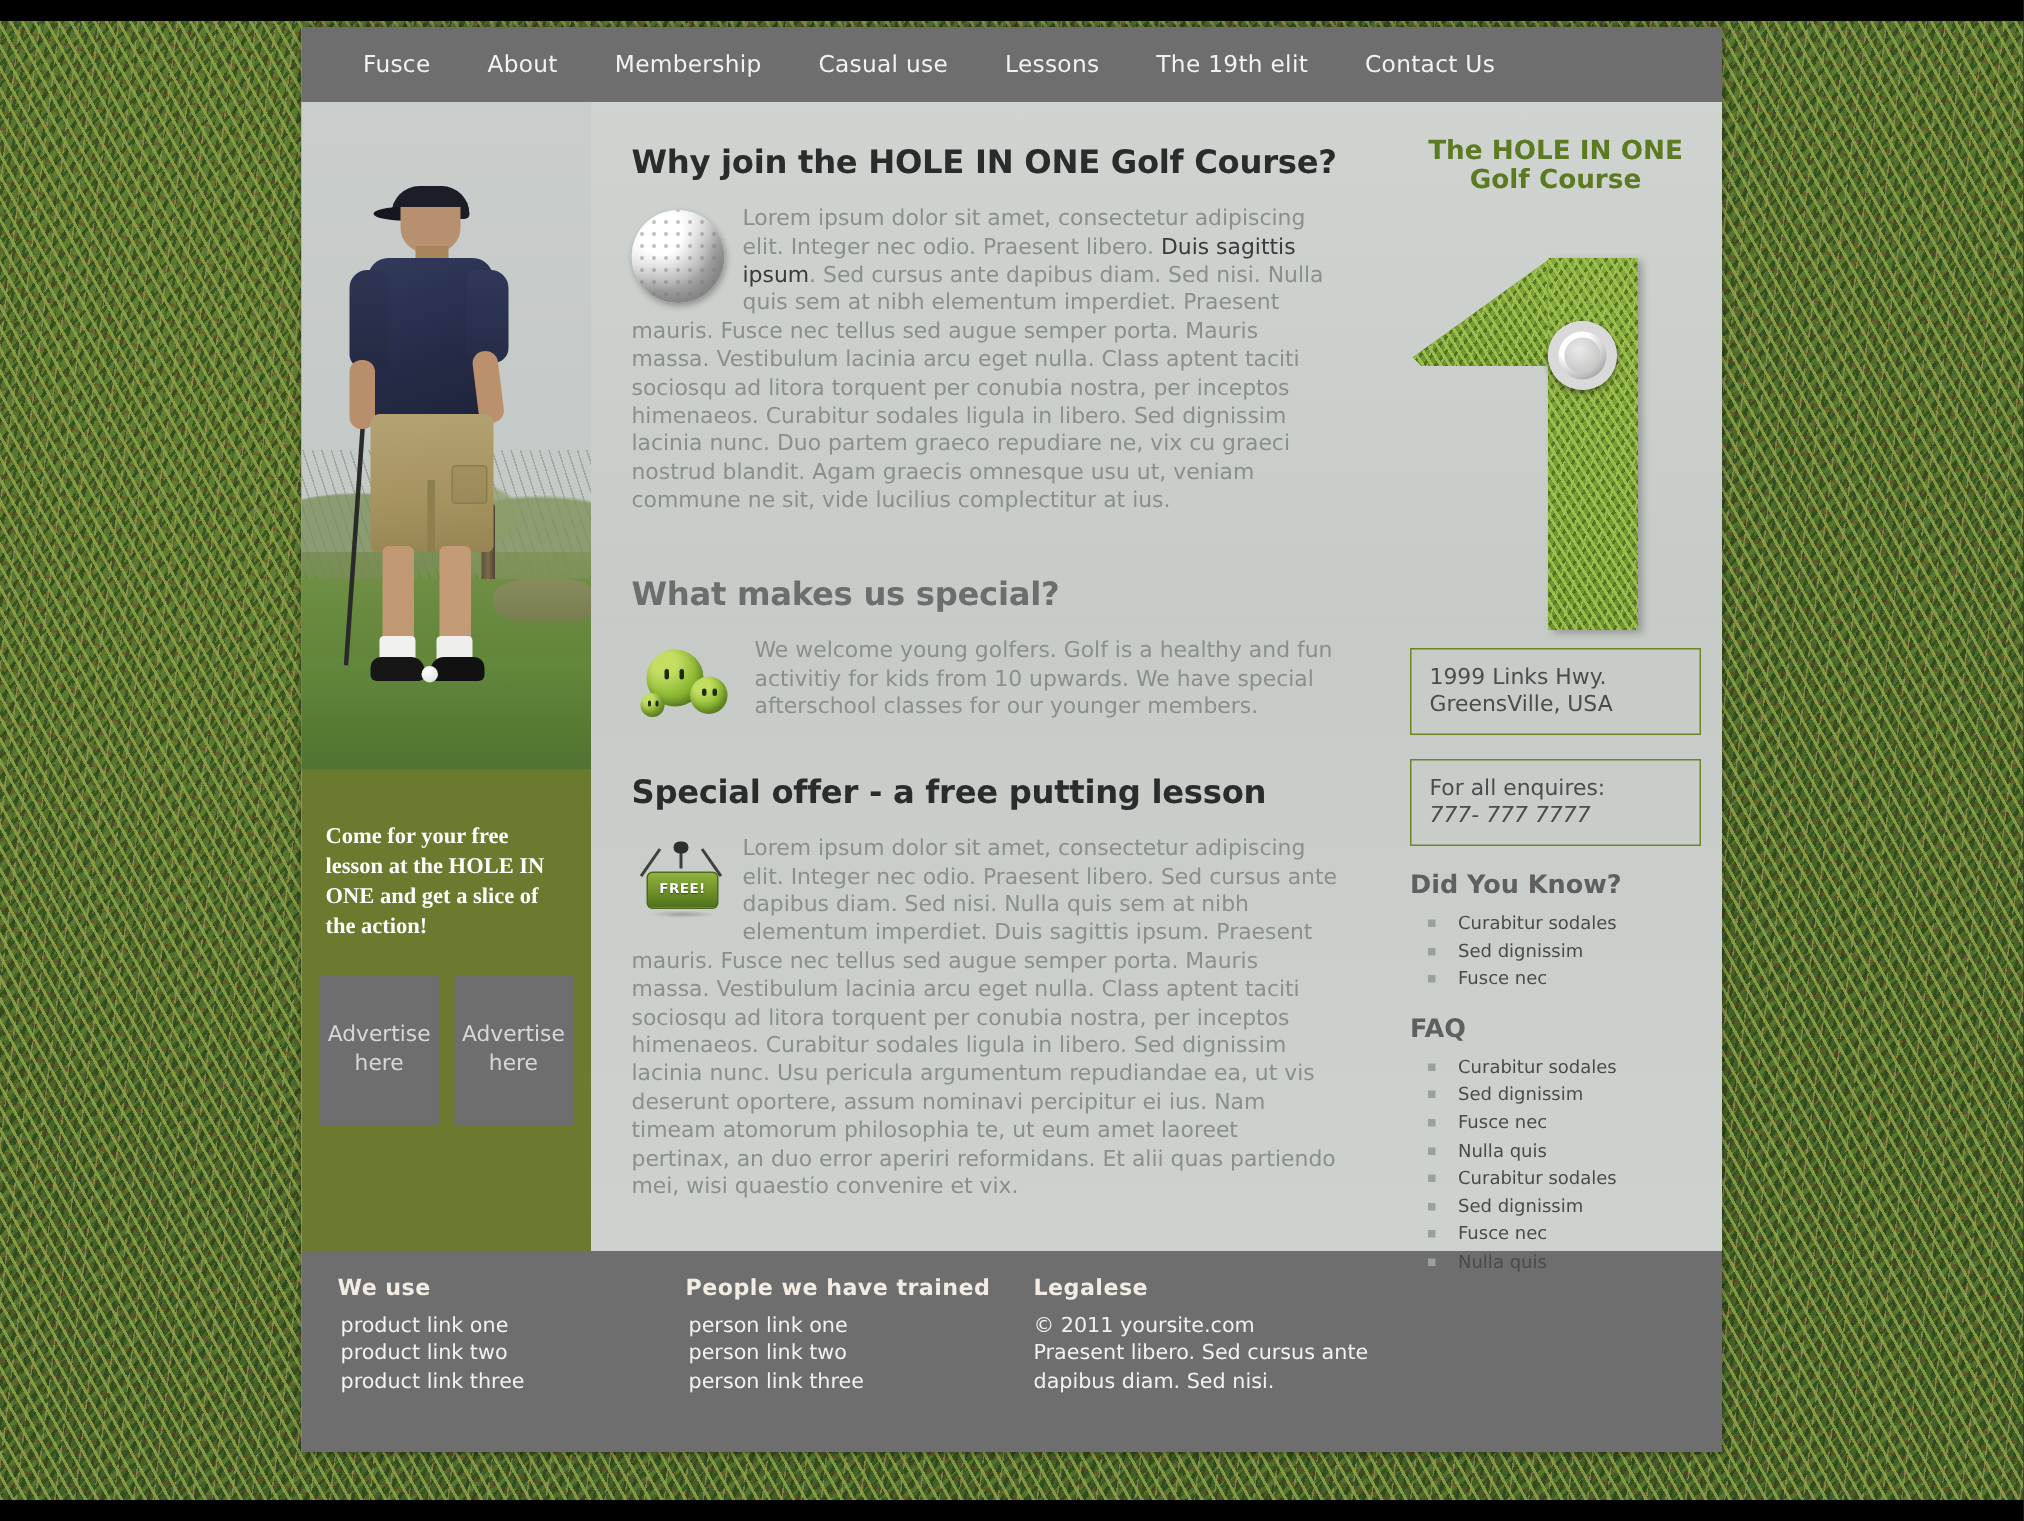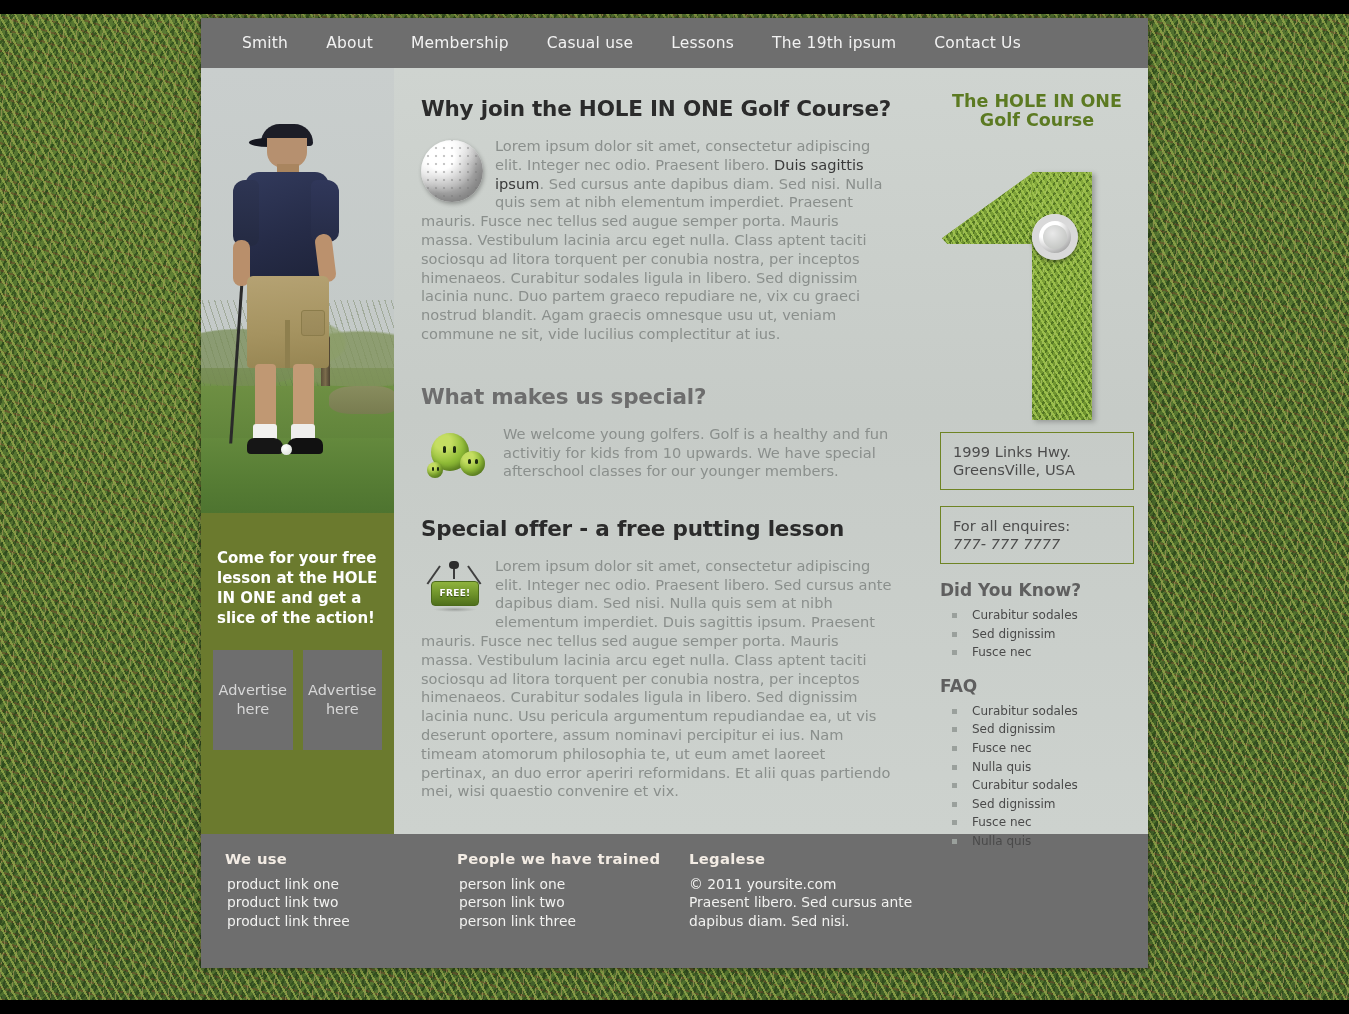--- a/index.html
+++ b/index.html
@@ -143,20 +143,21 @@
            background:#2a2a2a; transform: rotate(4deg); transform-origin: top; }
   .g-ball-photo { position:absolute; left:52px; top:320px; width:11px; height:11px;
            background: radial-gradient(circle at 35% 30%, #fff, #d8dcd6); border-radius:50%; }
 
   #left-tagline {
     padding: 35px 16px 16px 16px;
     color: #ffffff;
     font-weight: bold;
     font-size: 15px;
     line-height: 20px;
+    font-family: Liberation Serif, serif;
   }
   #ad-boxes { display: flex; gap: 10px; padding: 6px 12px 0 12px; }
   .ad-box {
     width: 82px; height: 100px;
     background: #6e6e6e;
     color: #d7d7d7;
     font-size: 14.5px;
     display: flex; align-items: center; justify-content: center;
     text-align: center;
     line-height: 19px;
@@ -388,26 +389,26 @@
 
 <div id="viewport">
 
   <div id="grass-bg"></div>
   <div class="bg-bar top"></div>
   <div class="bg-bar bottom"></div>
 
   <div id="page">
 
     <nav id="topnav">
-      <a href="#">Smith</a>
+      <a href="#">Fusce</a>
       <a href="#">About</a>
       <a href="#">Membership</a>
       <a href="#">Casual use</a>
       <a href="#">Lessons</a>
-      <a href="#">The 19th ipsum</a>
+      <a href="#">The 19th elit</a>
       <a href="#">Contact Us</a>
     </nav>
 
     <div id="body-area">
 
       <aside id="left-col">
 
         <div id="golfer-photo">
           <div class="ph-sky"></div>
           <div class="ph-treeline"></div>

